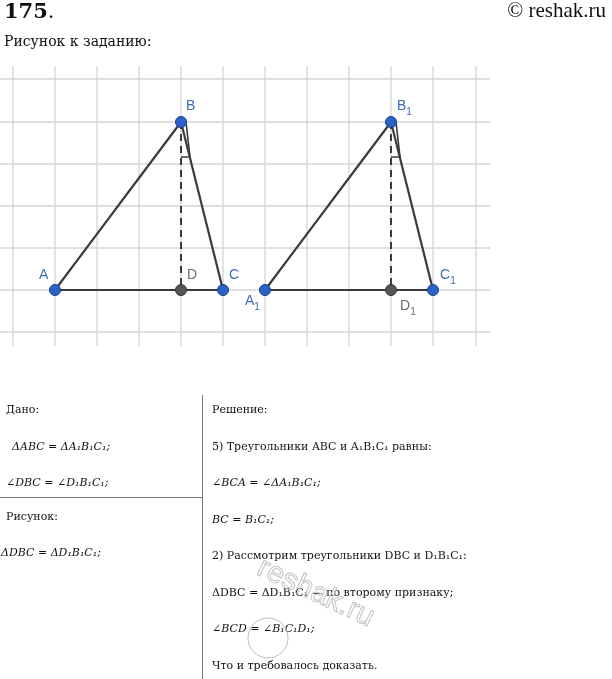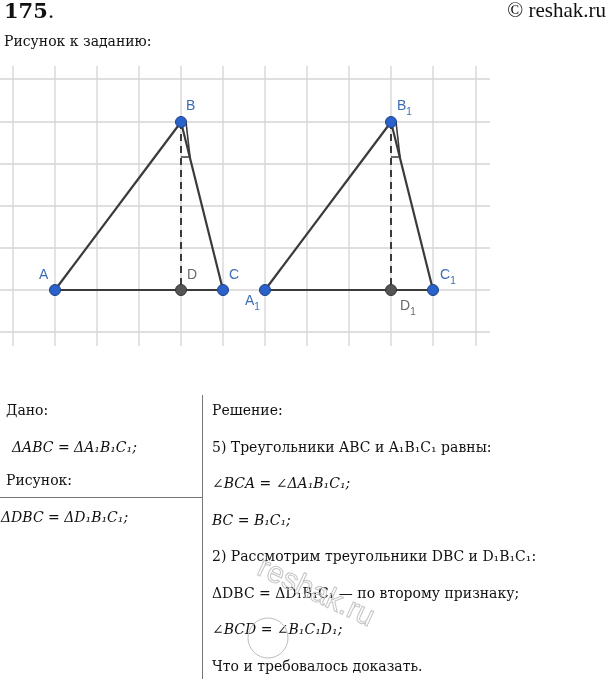--- a/index.html
+++ b/index.html
@@ -7,21 +7,21 @@
   .num{position:absolute;left:4px;top:-2px;font-size:21px;font-weight:bold;font-family:"DejaVu Serif",serif;}
   .num .dot{font-weight:normal;}
   .copy{position:absolute;right:6px;top:-2px;font-size:21px;font-family:"Liberation Serif",serif;}
   .caption{position:absolute;left:4px;top:33px;font-size:14px;font-family:"DejaVu Serif",serif;}
   svg.fig{position:absolute;left:0;top:0;}
   .lbl{font-family:"Liberation Sans",sans-serif;font-size:14px;fill:#3d6db5;}
   .lbl.gray{fill:#6b6b6b;}
   .sub{font-size:10px;}
   .given{position:absolute;left:0;top:392px;width:196px;}
   .sol{position:absolute;left:212px;top:392px;width:400px;}
-  .line{font-size:14px;height:36.5px;line-height:36px;white-space:nowrap;font-family:"DejaVu Serif",serif;}
+  .line{font-size:11px;height:36.5px;line-height:36px;white-space:nowrap;font-family:"DejaVu Serif",serif;}
   .m{font-family:"DejaVu Serif",serif;font-style:italic;}
   .vsep{position:absolute;left:202px;top:395px;width:1px;height:284px;background:#777;}
   .hsep{position:absolute;left:0;top:497px;width:202px;height:1px;background:#777;}
   .wm{position:absolute;left:230px;top:520px;width:200px;height:170px;pointer-events:none;}
 </style>
 </head>
 <body>
 
 <div class="num"><span>175</span><span class="dot">.</span></div>
 <div class="copy">© reshak.ru</div>
@@ -87,20 +87,21 @@
     <text class="lbl gray" x="400" y="310"><tspan>D</tspan><tspan class="sub" dy="5">1</tspan></text>
   </g>
 </svg>
 
 <div class="vsep"></div>
 <div class="hsep"></div>
 
 <div class="given">
   <div class="line" style="padding-left:6px">Дано:</div>
   <div class="line m" style="padding-left:12px">ΔABC = ΔA₁B₁C₁;</div>
+  <div class="line m" style="padding-left:6px">∠DBC = ∠D₁B₁C₁;</div>
   <div class="line" style="padding-left:6px;margin-top:-3px">Рисунок:</div>
   <div class="line m" style="padding-left:1px">ΔDBC = ΔD₁B₁C₁;</div>
 </div>
 
 <div class="sol">
   <div class="line">Решение:</div>
   <div class="line">5) Треугольники ABC и A₁B₁C₁ равны:</div>
   <div class="line m">∠BCA = ∠ΔA₁B₁C₁;</div>
   <div class="line m">BC = B₁C₁;</div>
   <div class="line">2) Рассмотрим треугольники DBC и D₁B₁C₁:</div>

